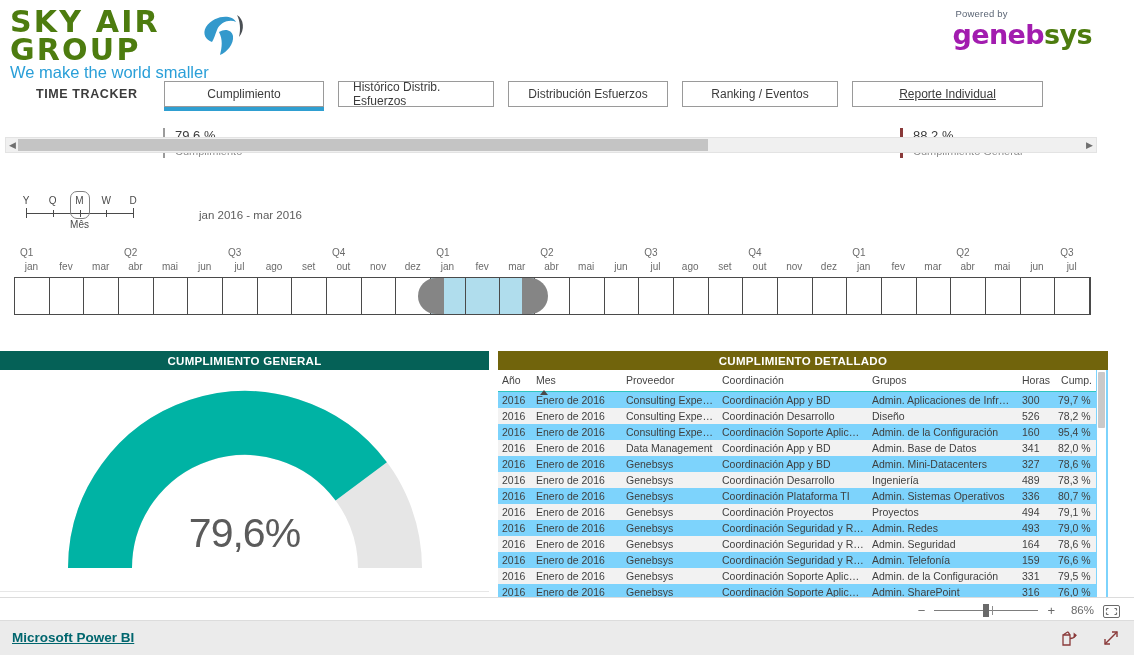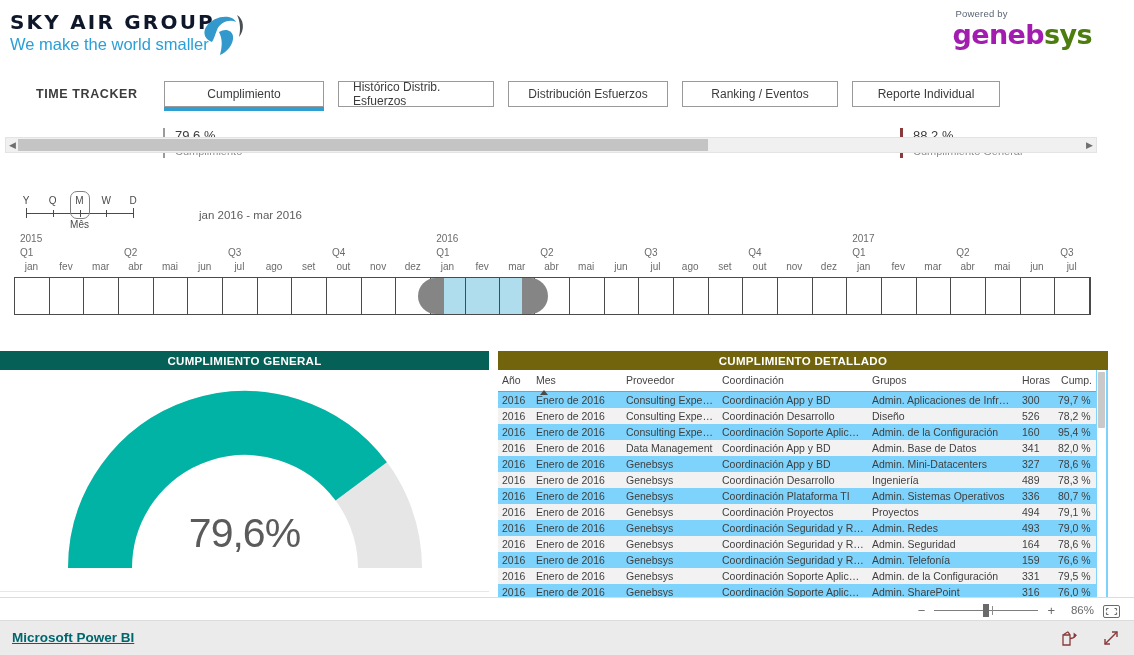--- a/index.html
+++ b/index.html
@@ -9,22 +9,22 @@
     font-family: "Liberation Sans", sans-serif;
     overflow: hidden;
   }
   .page { position: relative; width: 1134px; height: 655px; background: #fff; }
 
   
   .header { position: absolute; left: 0; top: 0; width: 1134px; height: 70px; }
   .logo-wrap { position: absolute; left: 10px; top: 8px; width: 240px; height: 56px; }
   .logo-sky {
     font-family: "DejaVu Sans", sans-serif;
-    font-size: 20px; font-weight: 700; letter-spacing: 2.2px;
-    color: #0f172a; line-height: 28px;
+    font-size: 30px; font-weight: 700; letter-spacing: 2.2px;
+    color: #4d7c0f; line-height: 28px;
   }
   .logo-tag {
     font-family: "Liberation Sans", sans-serif;
     font-size: 16.5px; color: #2a9fd8; line-height: 20px; margin-top: -2px;
   }
   .logo-mark { position: absolute; left: 182px; top: 2px; width: 56px; height: 52px; }
 
   .powered { position: absolute; right: 42px; top: 8px; text-align: left; }
   .powered-by {
     font-size: 9.5px; color: #5a6474; letter-spacing: .2px; margin-left: 3px;
@@ -46,21 +46,21 @@
   .tab {
     position: relative; height: 26px; border: 1px solid #9a9a9a; background: #fff;
     display: flex; align-items: center; justify-content: center;
     font-size: 12px; color: #3c3c3c; padding: 0 14px; cursor: pointer;
   }
   .tab .tab-underline {
     position: absolute; left: -1px; right: -1px; bottom: -5px; height: 4px;
     background: #2f9fd1;
   }
   .tab-w0 { width: 160px; } .tab-w1 { width: 160px; }
-  .tab-w2 { width: 156px; } .tab-w3 { width: 156px; } .tab-w4 { width: 148px; }
+  .tab-w2 { width: 156px; } .tab-w3 { width: 156px; } .tab-w4 { width: 191px; text-decoration: underline; }
 
   
   .sel-label { position: absolute; left: 100px; top: 138px; font-size: 13px; color: #3c3c3c; }
   .kpi-left { position: absolute; left: 163px; top: 128px; padding-left: 10px;
               border-left: 2px solid #9b9b9b; }
   .kpi-right { position: absolute; left: 900px; top: 128px; padding-left: 10px;
                border-left: 3px solid #8a3a3a; }
   .kpi-val { font-size: 13px; color: #3c3c3c; line-height: 16px; }
   .kpi-sub { font-size: 11px; color: #8c8c8c; line-height: 14px; }
 
@@ -257,25 +257,20 @@
           <div class="gran-lbl" style="left: 84.25px;">W</div>
           <div class="gran-lbl" style="left: 111px;">D</div>
         </div>
       <div class="gran-sel" style="left: 47.5px;"></div>
       <div class="gran-name" style="left: 57.5px;">Mês</div>
     </div>
 
     <div class="range-text">jan 2016 - mar 2016</div>
 
     <div class="axis">
-      <div class="axis-row" id="row-years" style="top:0px;">
-          <div class="axis-cell" style="left: 6px;">2015</div>
-          <div class="axis-cell" style="left: 422.129px;">2016</div>
-          <div class="axis-cell" style="left: 838.258px;">2017</div>
-        </div>
       <div class="axis-row" id="row-quarters" style="top:14px;">
           <div class="axis-cell" style="left: 6px;">Q1</div>
           <div class="axis-cell" style="left: 110.032px;">Q2</div>
           <div class="axis-cell" style="left: 214.065px;">Q3</div>
           <div class="axis-cell" style="left: 318.097px;">Q4</div>
           <div class="axis-cell" style="left: 422.129px;">Q1</div>
           <div class="axis-cell" style="left: 526.161px;">Q2</div>
           <div class="axis-cell" style="left: 630.194px;">Q3</div>
           <div class="axis-cell" style="left: 734.226px;">Q4</div>
           <div class="axis-cell" style="left: 838.258px;">Q1</div>

